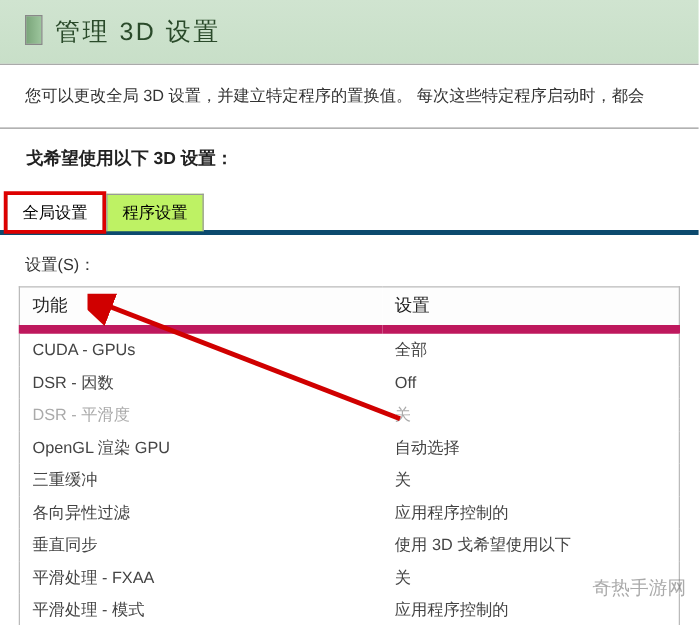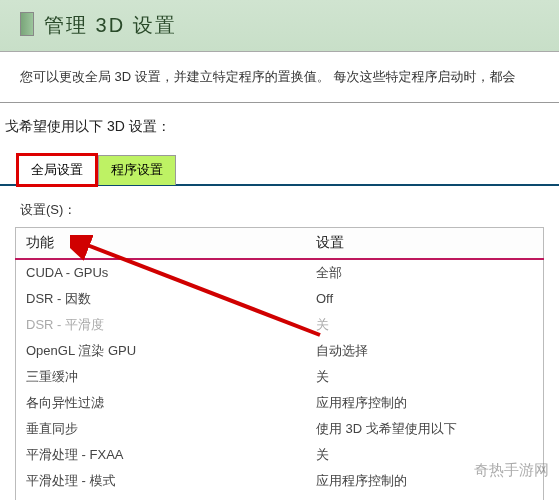--- a/index.html
+++ b/index.html
@@ -37,30 +37,30 @@
       font-size: 13px;
       color: #333;
       line-height: 1.5;
     }
     .divider {
       border: none;
       border-top: 1px solid #999;
       margin: 5px 0;
     }
     .subsection-label {
-      padding: 10px 0 10px 5px;
+      padding: 10px 0 10px 21px;
       font-size: 14px;
-      font-weight: normal;
+      font-weight: bold;
       color: #222;
     }
     .tabs {
       display: flex;
-      border-bottom: 2px solid #0c4a6e;
+      border-bottom: 4px solid #0c4a6e;
       margin-top: 8px;
-      padding-left: 18px;
+      padding-left: 5px;
     }
     .tab {
       padding: 5px 12px;
       font-size: 13px;
       background: #bef264;
       border: 1px solid #999;
       border-bottom: none;
       margin-right: 2px;
       cursor: pointer;
       position: relative;
@@ -83,21 +83,21 @@
       margin: 0 15px;
       border: 1px solid #bbb;
       border-collapse: collapse;
       width: calc(100% - 30px);
       font-size: 13px;
       background: #fff;
     }
     .settings-table th {
       text-align: left;
       padding: 6px 10px;
-      border-bottom: 2px solid #be185d;
+      border-bottom: 7px solid #be185d;
       font-weight: normal;
       font-size: 14px;
       color: #222;
       background: #fdfdfd;
     }
     .settings-table td {
       padding: 4px 10px;
       color: #444;
     }
     .settings-table tr.disabled td {

